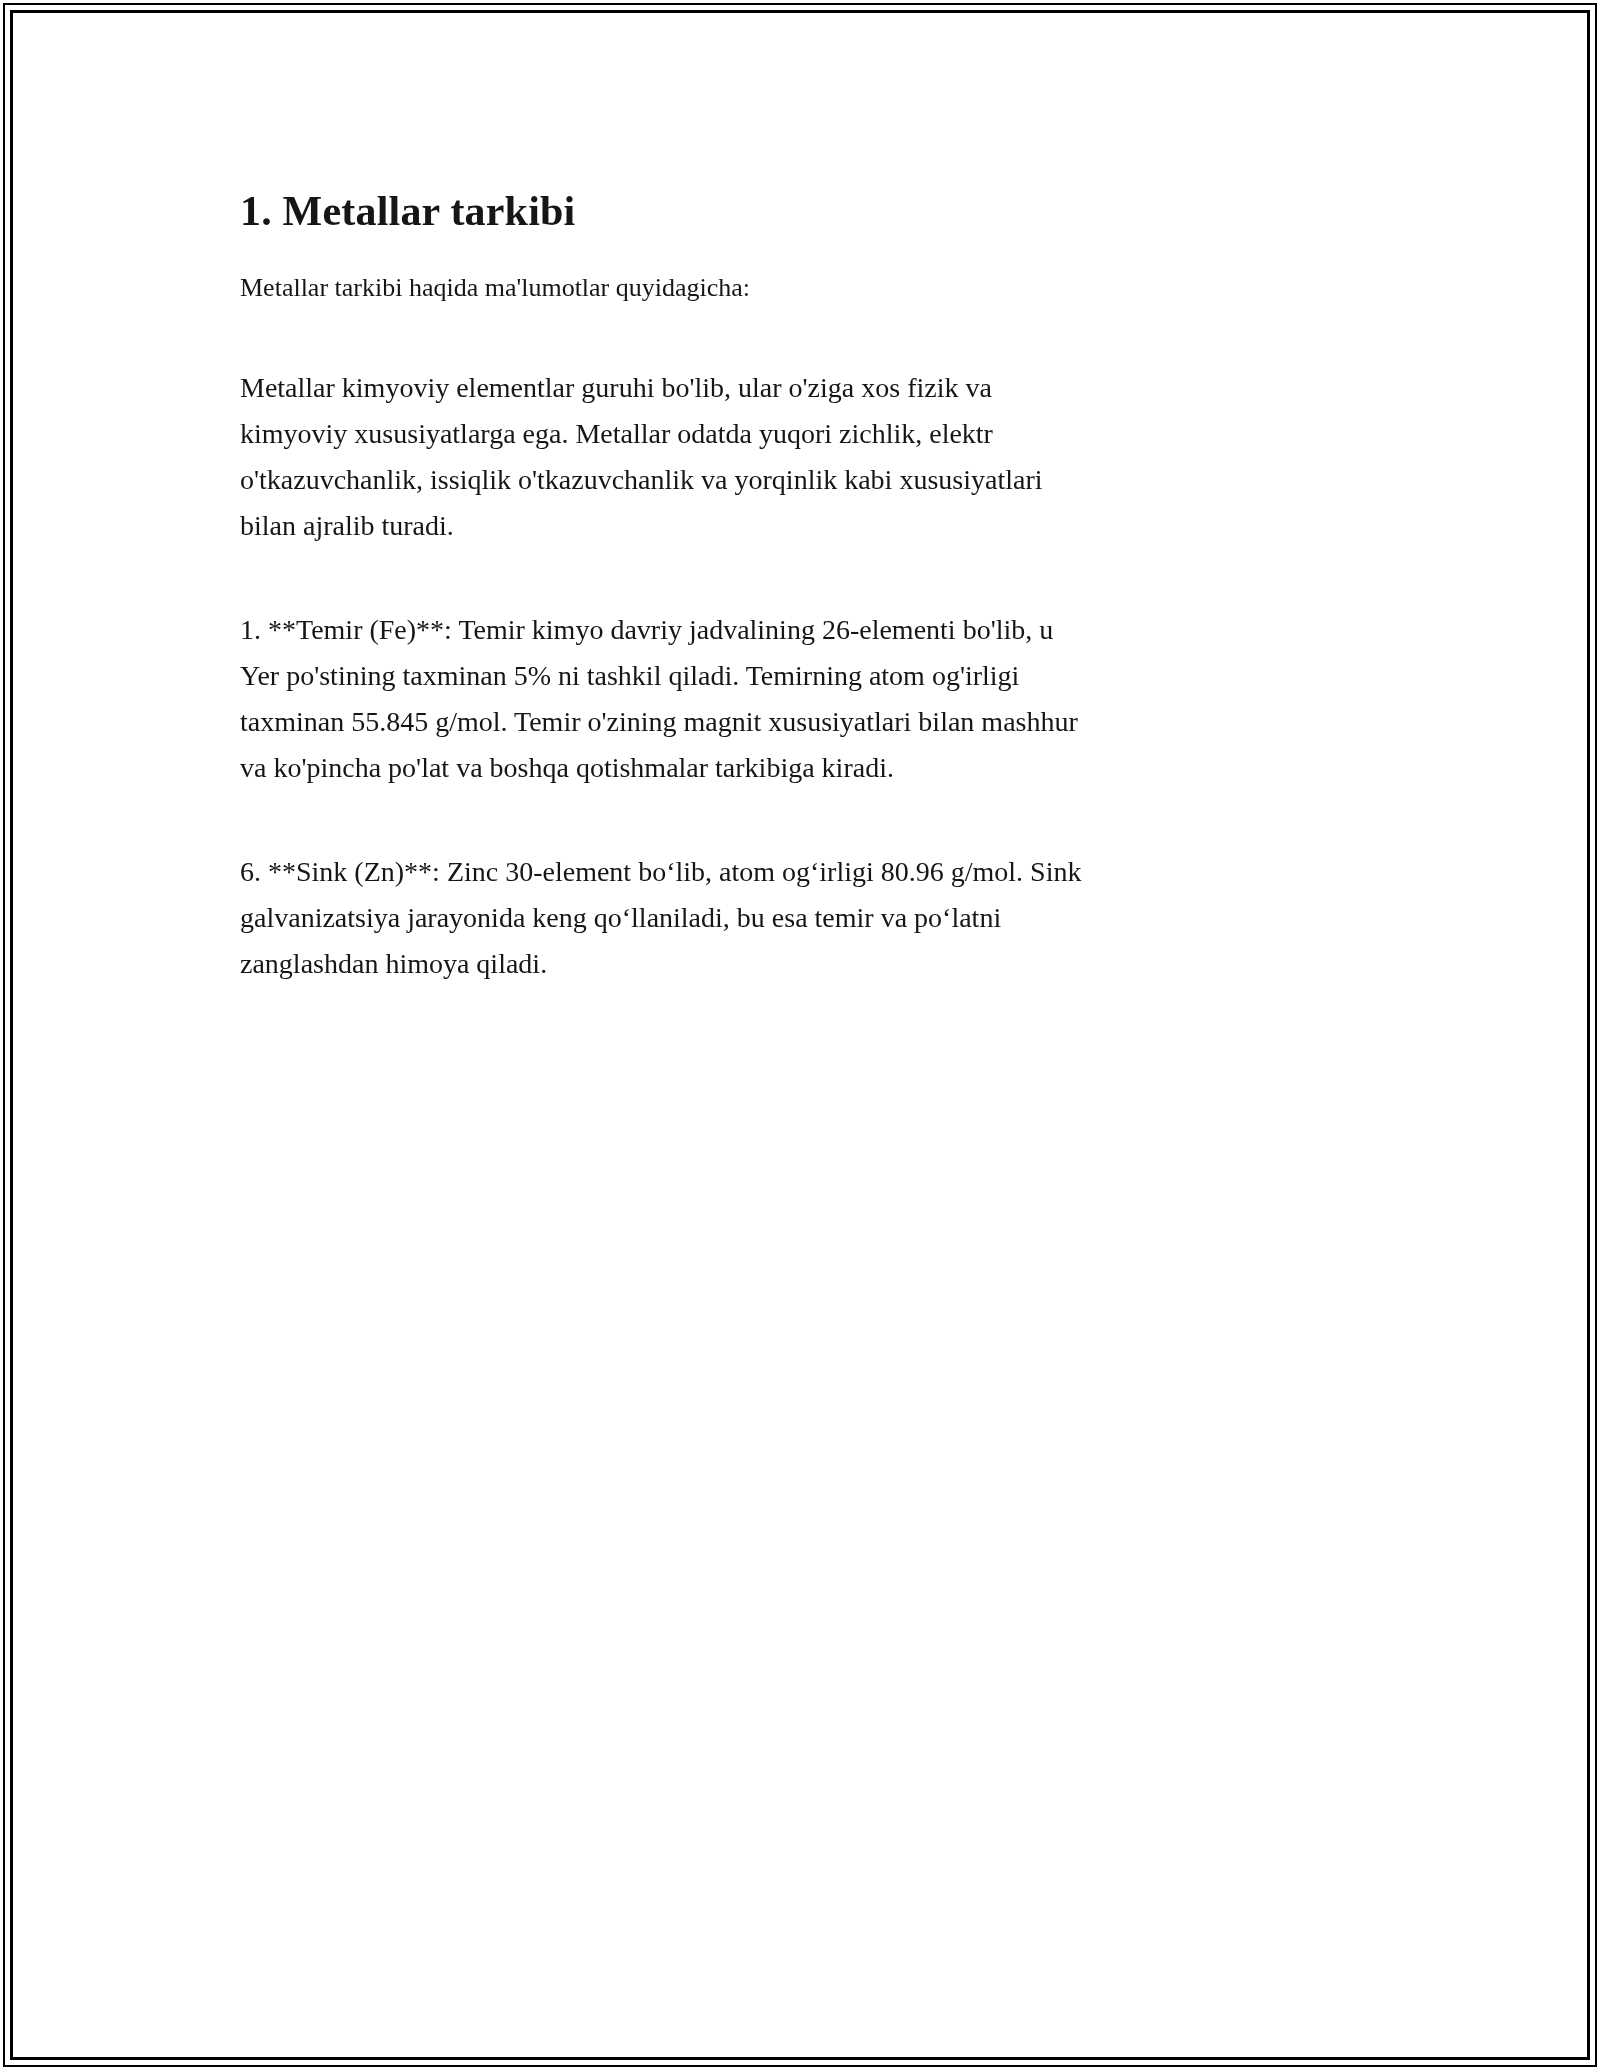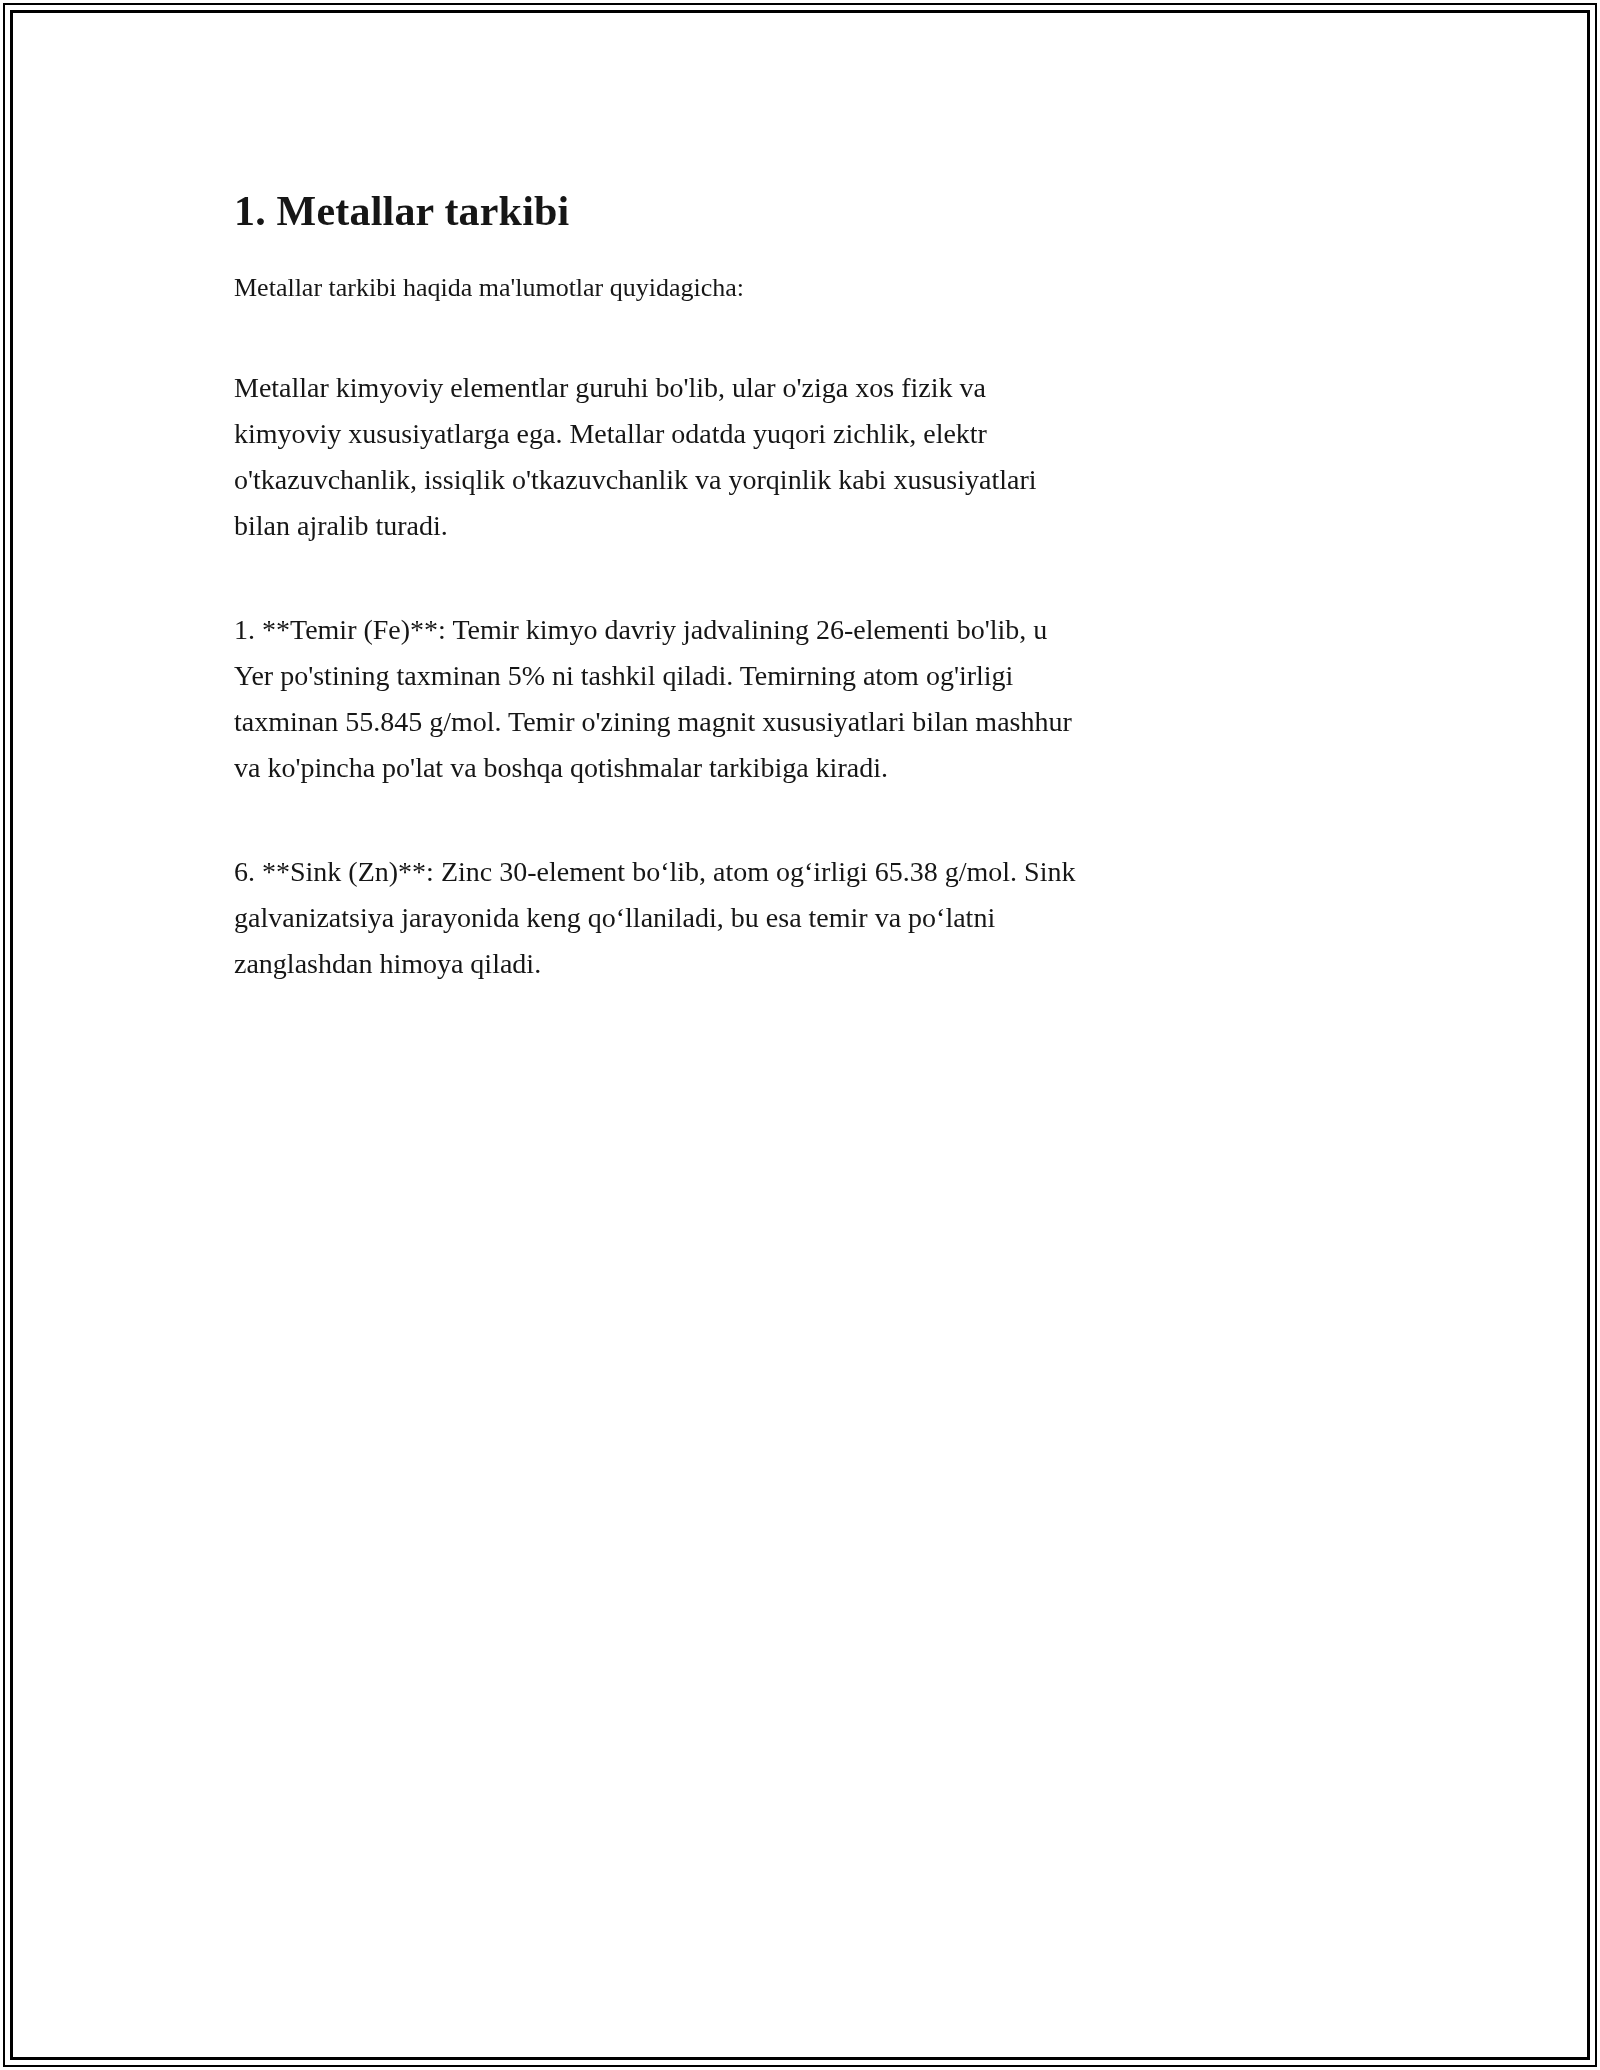--- a/index.html
+++ b/index.html
@@ -21,21 +21,21 @@
     pointer-events: none;
   }
   .border-inner {
     position: absolute;
     inset: 10px;
     border: 3px solid var(--border-color, #000000);
     pointer-events: none;
   }
   .content {
     position: absolute;
-    left: 234px;
+    left: 240px;
     top: 0;
     width: 1300px;
     color: var(--text-color, #161616);
   }
   .title {
     font-size: 42px;
     line-height: 42px;
     font-weight: bold;
     margin: 190px 0 33px 0;
     letter-spacing: 0.2px;
@@ -71,17 +71,17 @@
 
     <p class="para">1. **Temir (Fe)**: Temir kimyo davriy jadvalining 26-elementi bo'lib, u
 Yer po'stining taxminan 5% ni tashkil qiladi. Temirning atom og'irligi
 taxminan 55.845 g/mol. Temir o'zining magnit xususiyatlari bilan mashhur
 va ko'pincha po'lat va boshqa qotishmalar tarkibiga kiradi.</p>
 
 
 
 
 
-    <p class="para">6. **Sink (Zn)**: Zinc 30-element boʻlib, atom ogʻirligi 65.38 g/mol. Sink
+    <p class="para">6. **Sink (Zn)**: Zinc 30-element boʻlib, atom ogʻirligi 80.96 g/mol. Sink
 galvanizatsiya jarayonida keng qoʻllaniladi, bu esa temir va poʻlatni
 zanglashdan himoya qiladi.</p>
   </div>
 </div>
 
 </body></html>

